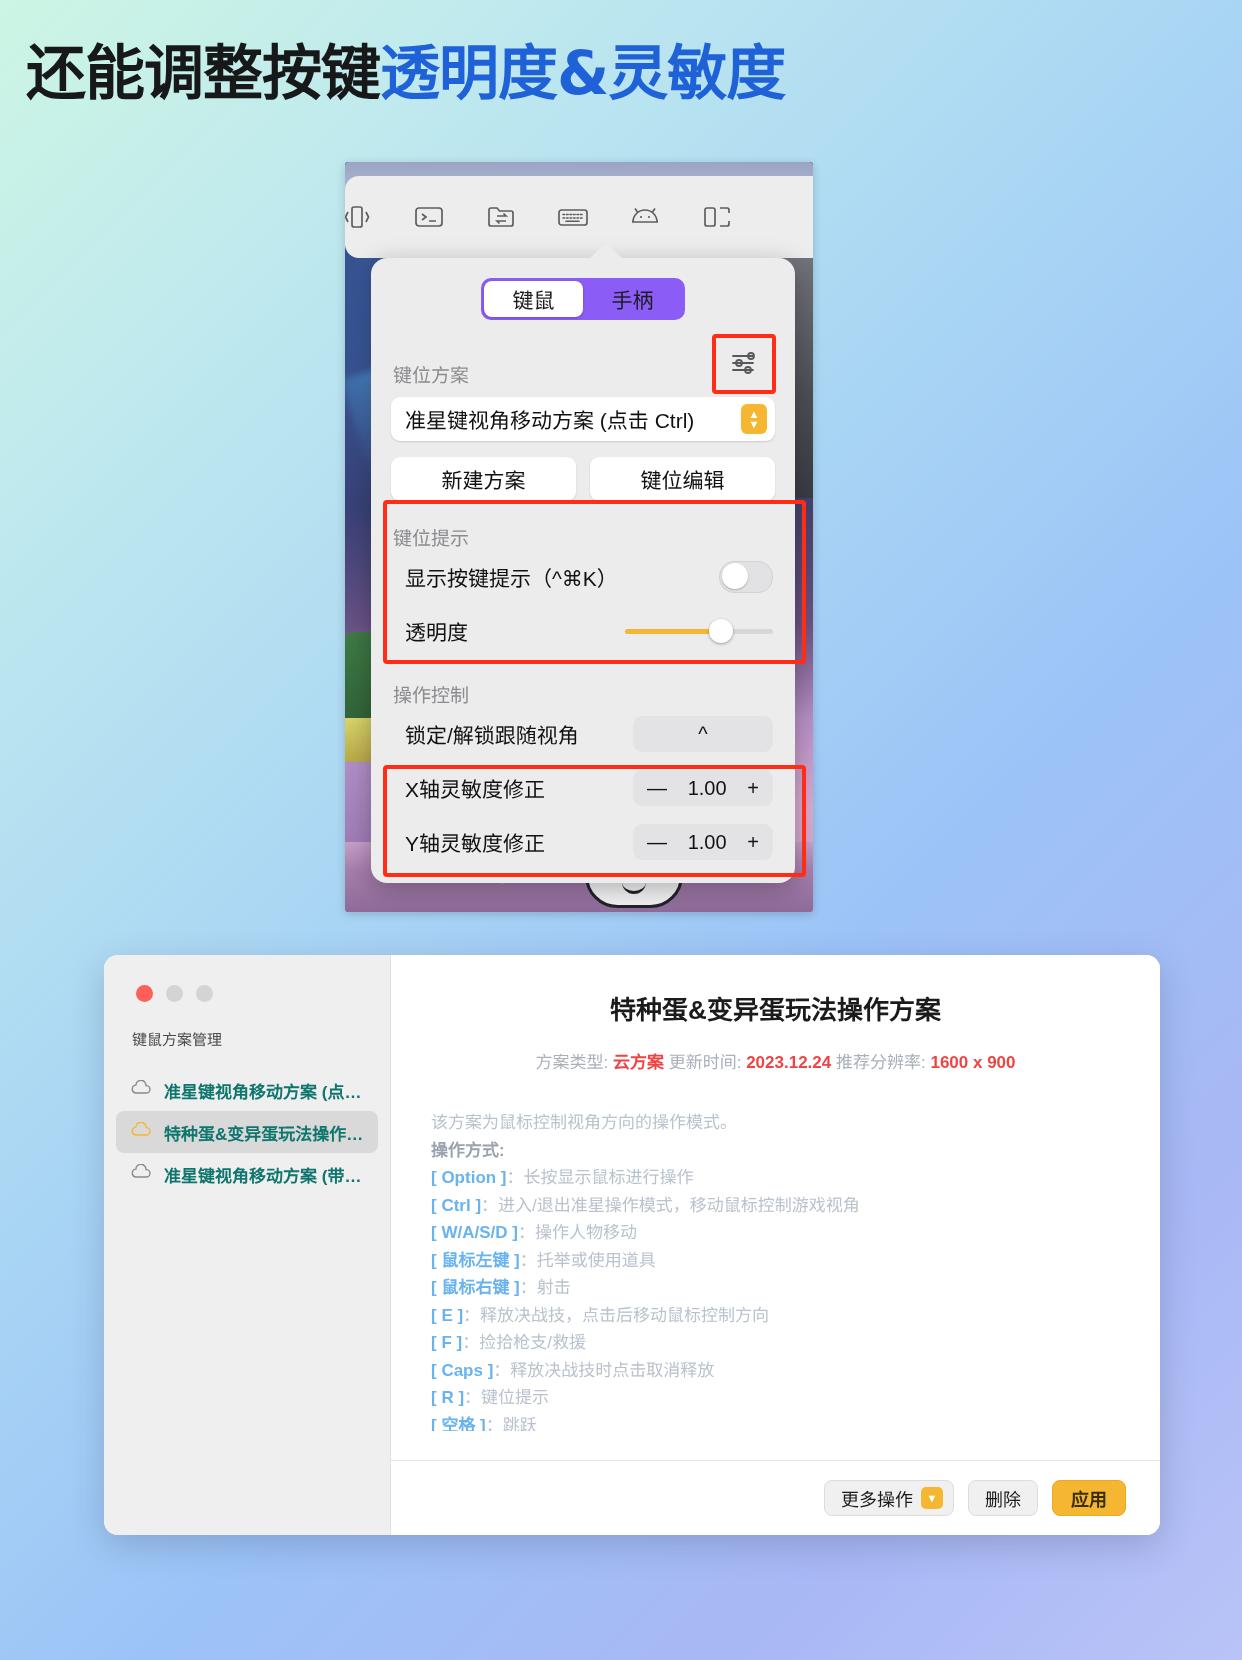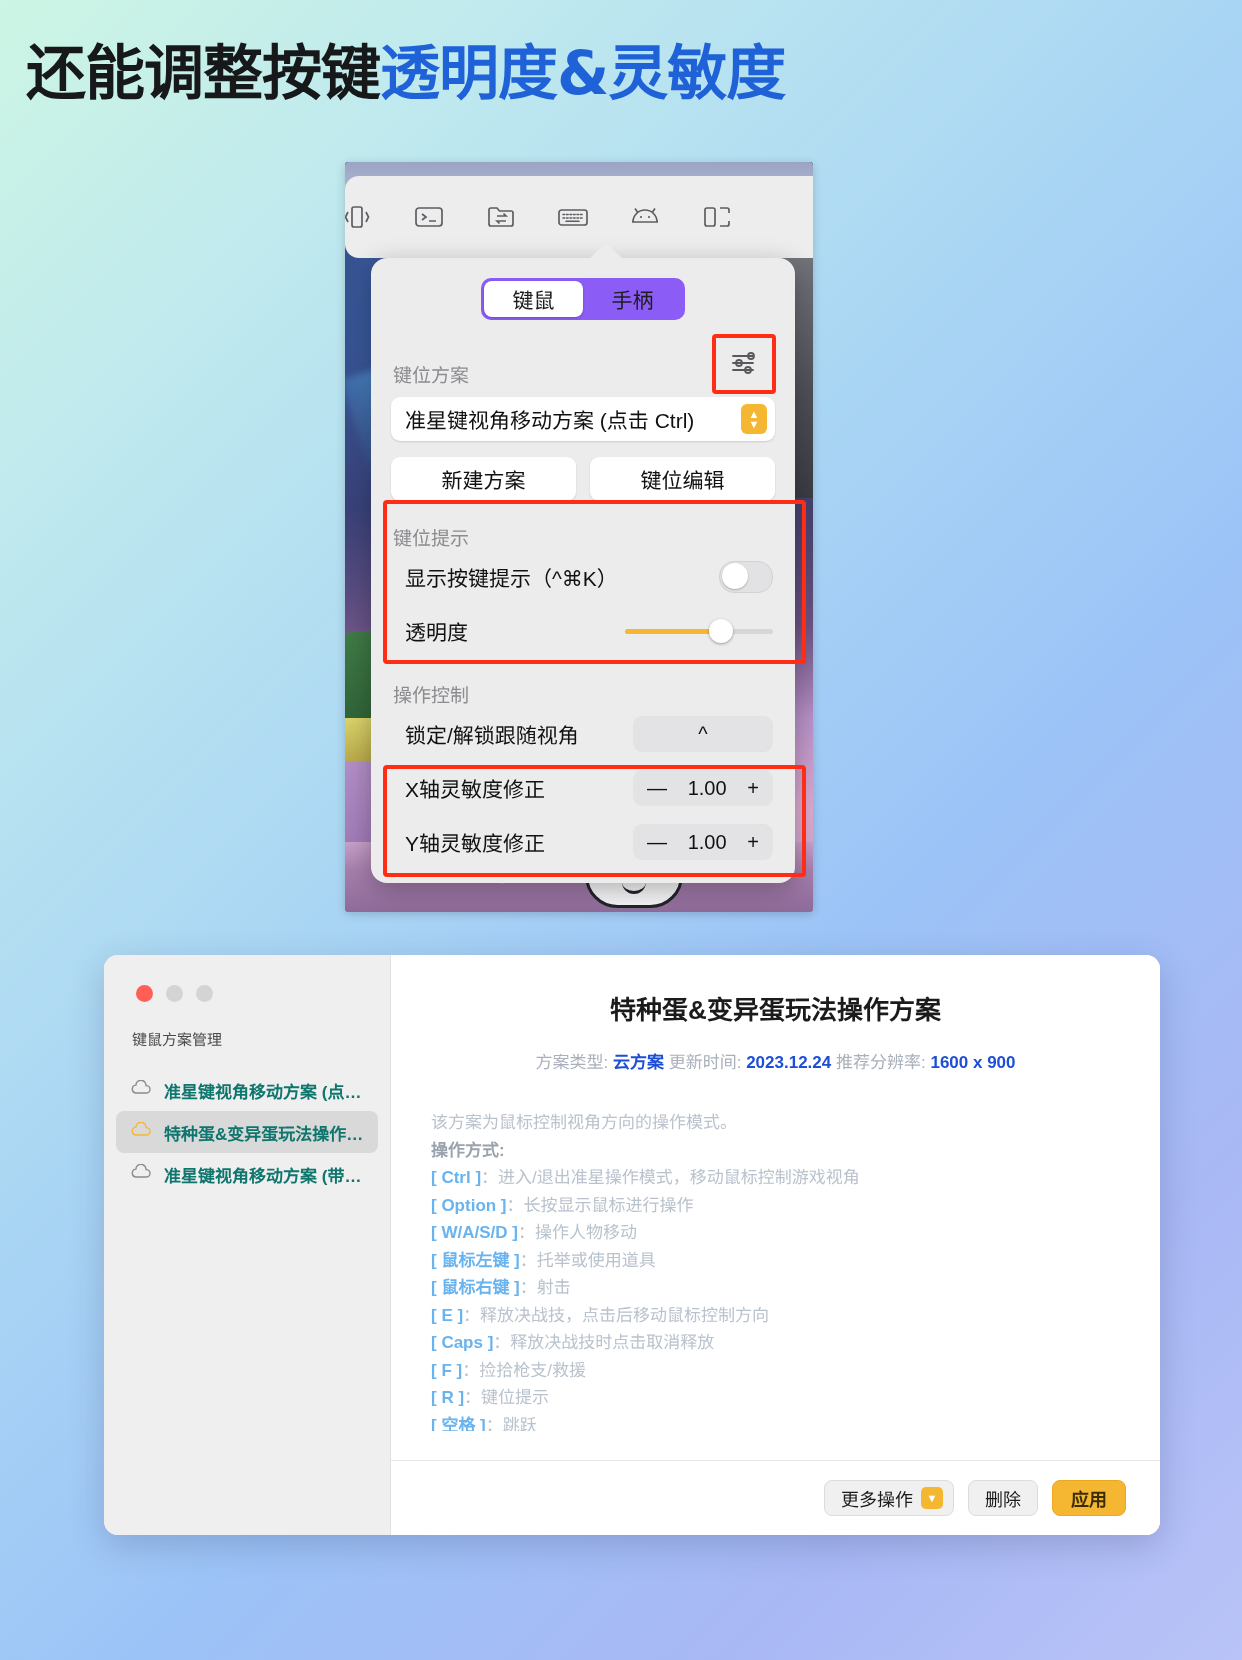--- a/index.html
+++ b/index.html
@@ -208,21 +208,21 @@
   }
   .sb-item.active{background:#d9d9d9;}
   .cloud{flex:0 0 auto;}
 
   .win-main{flex:1;background:#fff;position:relative;display:flex;flex-direction:column;gap:29px;}
   .main-scroll{flex:1;overflow:hidden;padding:34px 40px 0 40px;}
   .doc-title{text-align:center;font-size:26px;font-weight:bold;color:#1b1b1d;}
   .doc-meta{
     text-align:center;margin-top:22px;font-size:17px;color:#a9b0bb;
   }
-  .doc-meta b{color:#1d4ed8;font-weight:bold;}
+  .doc-meta b{color:#ef4444;font-weight:bold;}
   .doc-body{margin-top:36px;font-size:17px;line-height:1.62;color:#b9c2cd;}
   .doc-body .strong{color:#9aa3ae;font-weight:bold;}
   .doc-body .key{color:#69b3ef;font-weight:bold;}
   .doc-line{white-space:nowrap;}
 
   .win-footer{
     height:74px;flex:0 0 74px;border-top:1px solid #e6e6e6;background:#fff;
     display:flex;align-items:center;justify-content:flex-end;gap:14px;padding-right:34px;
   }
   .f-btn{
@@ -440,28 +440,28 @@
         <b>云方案</b>
         <span>更新时间:</span>
         <b>2023.12.24</b>
         <span>推荐分辨率:</span>
         <b>1600 x 900</b>
       </div>
       <div class="doc-body">
         <div class="doc-line">该方案为鼠标控制视角方向的操作模式。</div>
         <div class="doc-line strong">操作方式:</div>
         <div id="mapping-list">
+            <div class="doc-line"><span class="key">[ Option ]</span><span>：</span><span>长按显示鼠标进行操作</span></div>
             <div class="doc-line"><span class="key">[ Ctrl ]</span><span>：</span><span>进入/退出准星操作模式，移动鼠标控制游戏视角</span></div>
-            <div class="doc-line"><span class="key">[ Option ]</span><span>：</span><span>长按显示鼠标进行操作</span></div>
             <div class="doc-line"><span class="key">[ W/A/S/D ]</span><span>：</span><span>操作人物移动</span></div>
             <div class="doc-line"><span class="key">[ 鼠标左键 ]</span><span>：</span><span>托举或使用道具</span></div>
             <div class="doc-line"><span class="key">[ 鼠标右键 ]</span><span>：</span><span>射击</span></div>
             <div class="doc-line"><span class="key">[ E ]</span><span>：</span><span>释放决战技，点击后移动鼠标控制方向</span></div>
+            <div class="doc-line"><span class="key">[ F ]</span><span>：</span><span>捡拾枪支/救援</span></div>
             <div class="doc-line"><span class="key">[ Caps ]</span><span>：</span><span>释放决战技时点击取消释放</span></div>
-            <div class="doc-line"><span class="key">[ F ]</span><span>：</span><span>捡拾枪支/救援</span></div>
             <div class="doc-line"><span class="key">[ R ]</span><span>：</span><span>键位提示</span></div>
             <div class="doc-line"><span class="key">[ 空格 ]</span><span>：</span><span>跳跃</span></div>
           </div>
       </div>
     </div>
     <div class="win-footer">
       <div class="f-btn more">
         <span>更多操作</span>
         <span class="chev-sq">▼</span>
       </div>

